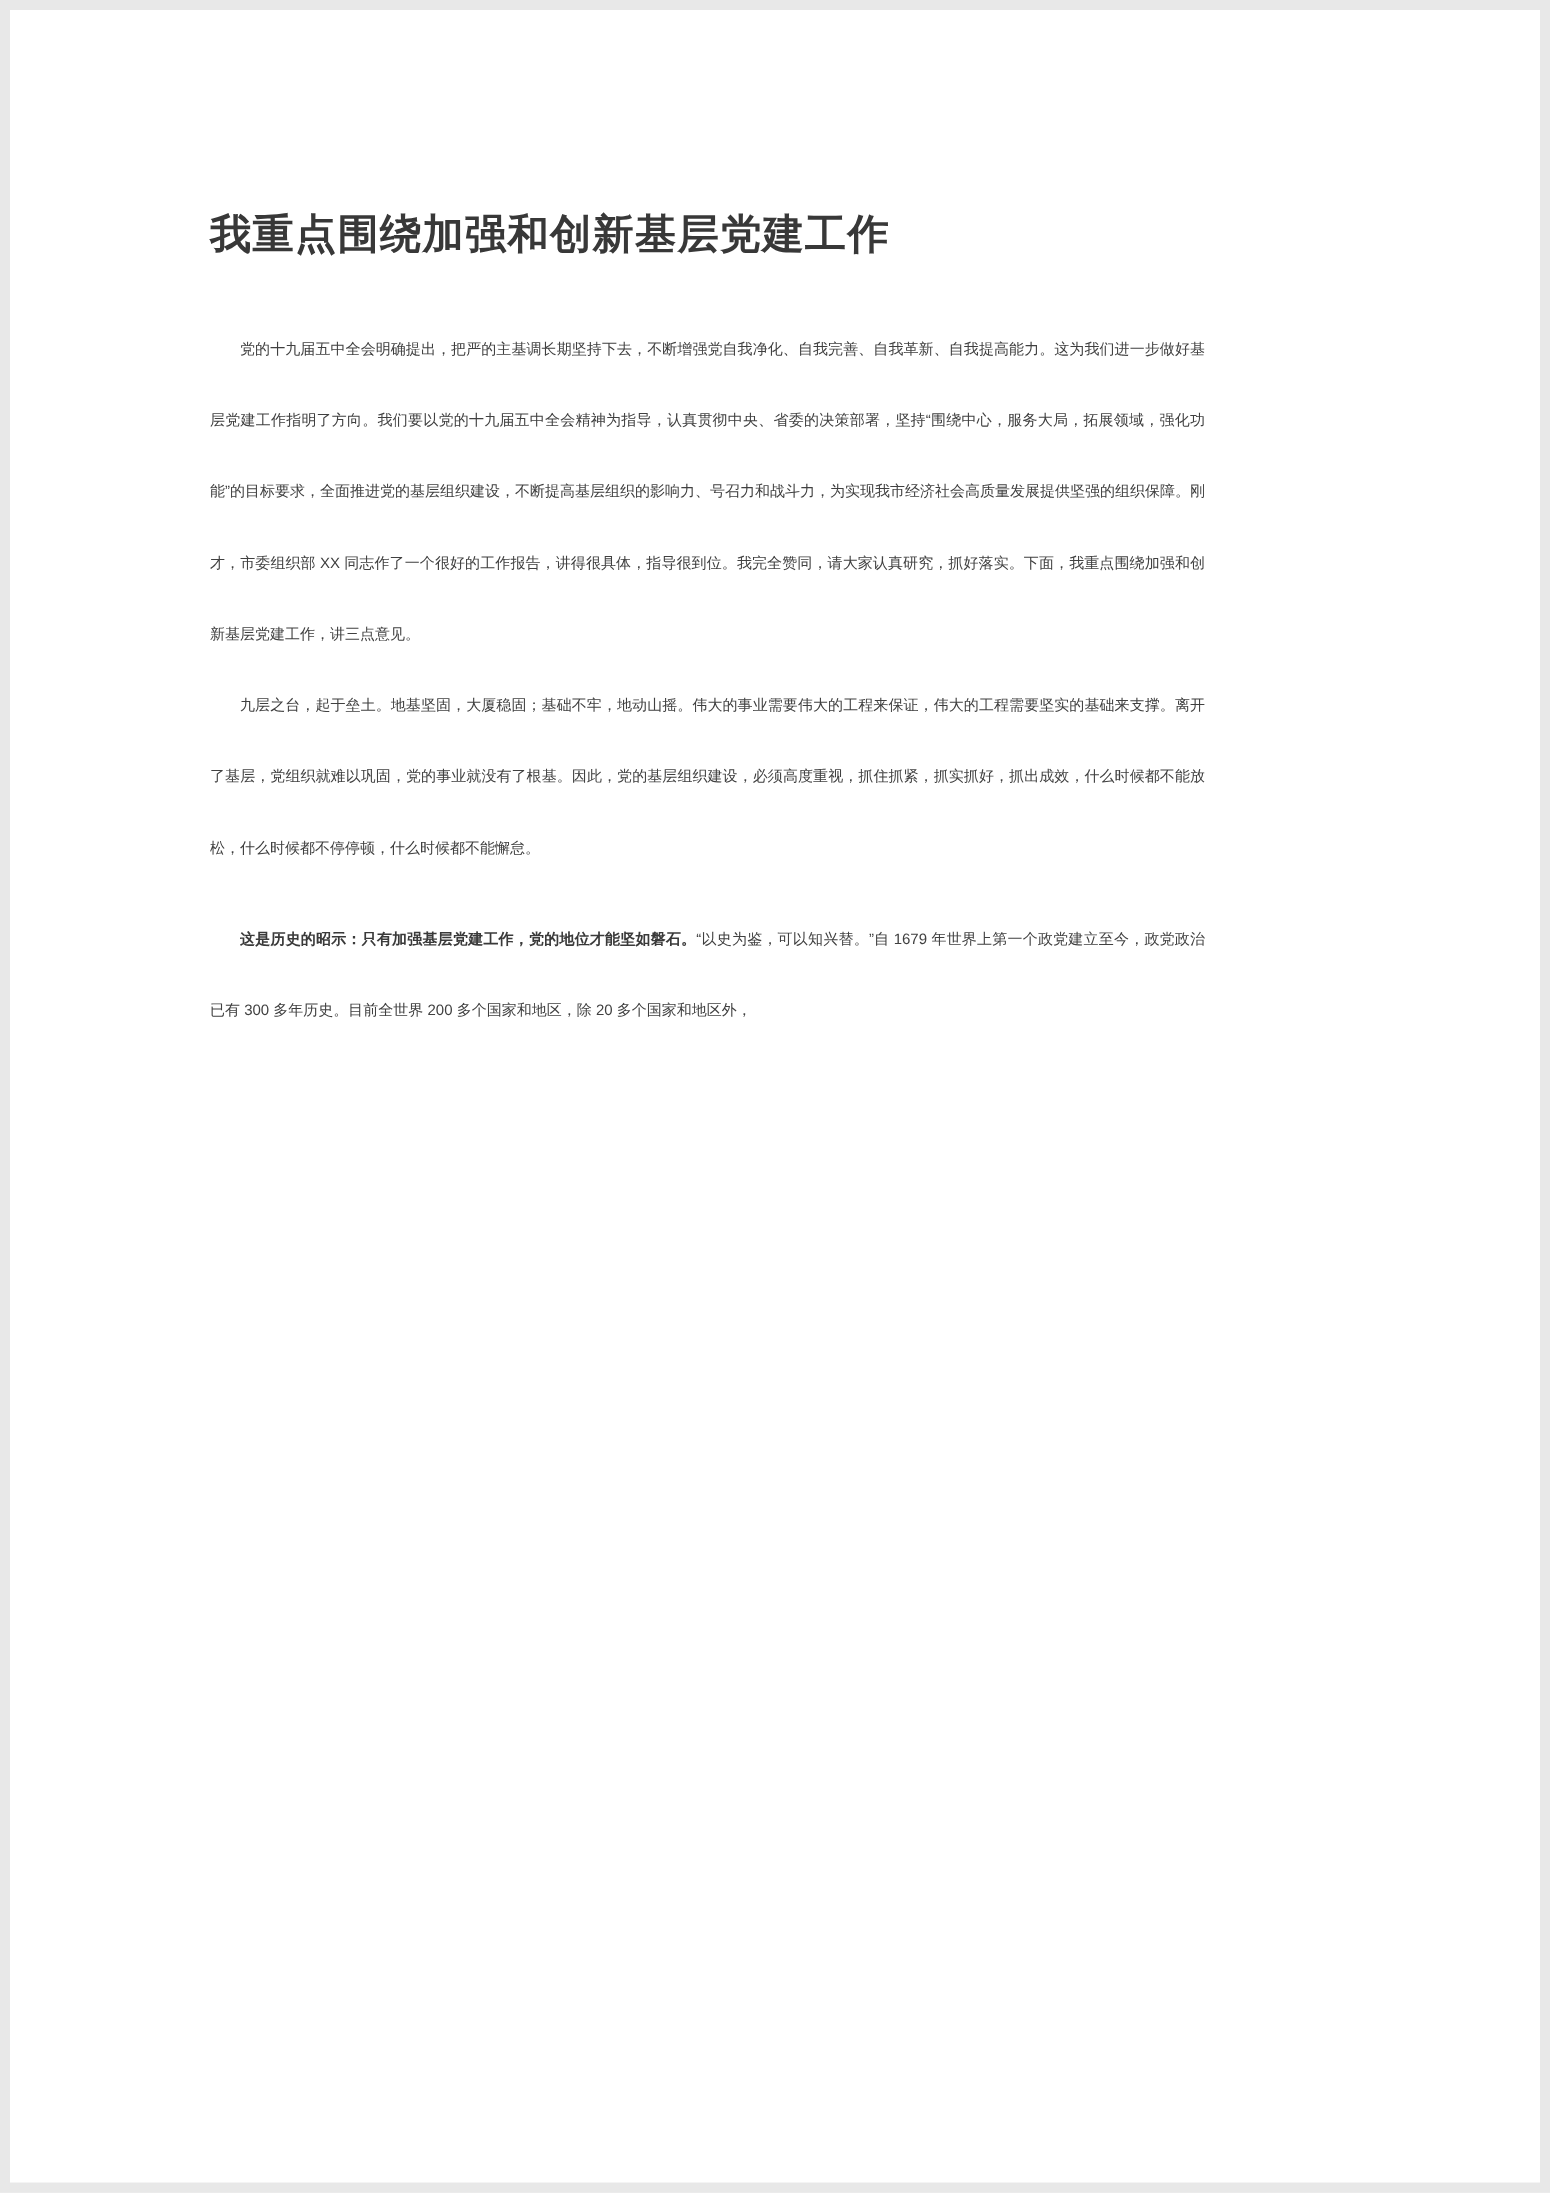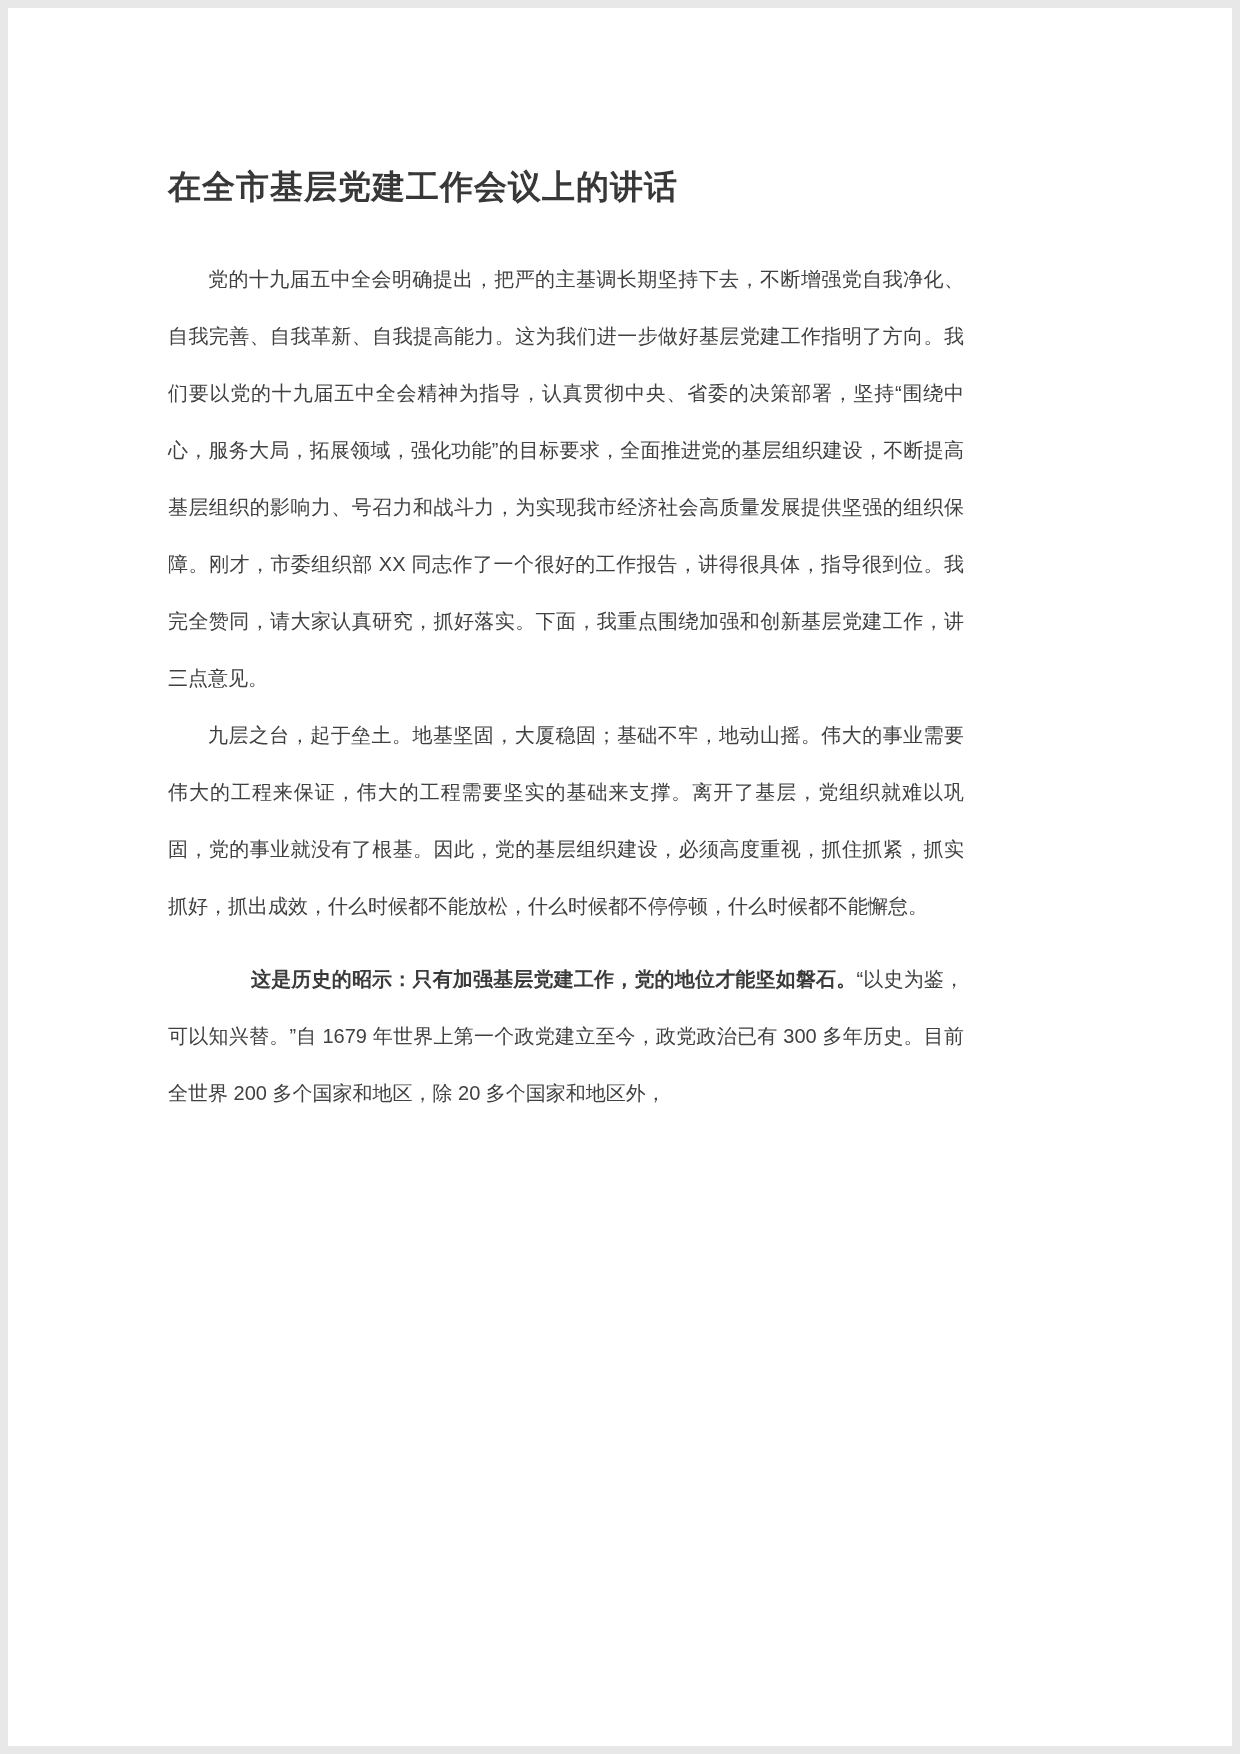--- a/index.html
+++ b/index.html
@@ -38,46 +38,45 @@
   }
   .salutation {
     margin: 0 0 6px 0;
     font-size: 20px;
     line-height: 40px;
     color: #404040;
     text-indent: 0;
   }
   .para {
     margin: 0;
-    font-size: 20px;
+    font-size: 12px;
     line-height: 57px;
     color: #404040;
     text-align: justify;
     text-indent: 2em;
     word-break: break-all;
   }
   .para.heading {
     font-weight: bold;
     color: #3a3a3a;
     text-align: left;
   }
   .para.body-lead {
     margin-top: 16px;
   }
   .para.body-lead strong {
     font-weight: bold;
     color: #3a3a3a;
-    margin-left: 43px;
   }
 </style>
 </head>
 <body>
 
 <div class="viewer">
   <div class="page">
-    <h1 class="doc-title">在全市基层党建工作会议上的讲话</h1>
+    <h1 class="doc-title">我重点围绕加强和创新基层党建工作</h1>
     <div id="doc-body">
         <p class="para body">党的十九届五中全会明确提出，把严的主基调长期坚持下去，不断增强党自我净化、自我完善、自我革新、自我提高能力。这为我们进一步做好基层党建工作指明了方向。我们要以党的十九届五中全会精神为指导，认真贯彻中央、省委的决策部署，坚持“围绕中心，服务大局，拓展领域，强化功能”的目标要求，全面推进党的基层组织建设，不断提高基层组织的影响力、号召力和战斗力，为实现我市经济社会高质量发展提供坚强的组织保障。刚才，市委组织部 XX 同志作了一个很好的工作报告，讲得很具体，指导很到位。我完全赞同，请大家认真研究，抓好落实。下面，我重点围绕加强和创新基层党建工作，讲三点意见。</p>
         <p class="para body">九层之台，起于垒土。地基坚固，大厦稳固；基础不牢，地动山摇。伟大的事业需要伟大的工程来保证，伟大的工程需要坚实的基础来支撑。离开了基层，党组织就难以巩固，党的事业就没有了根基。因此，党的基层组织建设，必须高度重视，抓住抓紧，抓实抓好，抓出成效，什么时候都不能放松，什么时候都不停停顿，什么时候都不能懈怠。</p>
         <p class="para body-lead"><strong>这是历史的昭示：只有加强基层党建工作，党的地位才能坚如磐石。</strong><span>“以史为鉴，可以知兴替。”自 1679 年世界上第一个政党建立至今，政党政治已有 300 多年历史。目前全世界 200 多个国家和地区，除 20 多个国家和地区外，</span></p>
       </div>
   </div>
 </div>
 
 </body></html>

